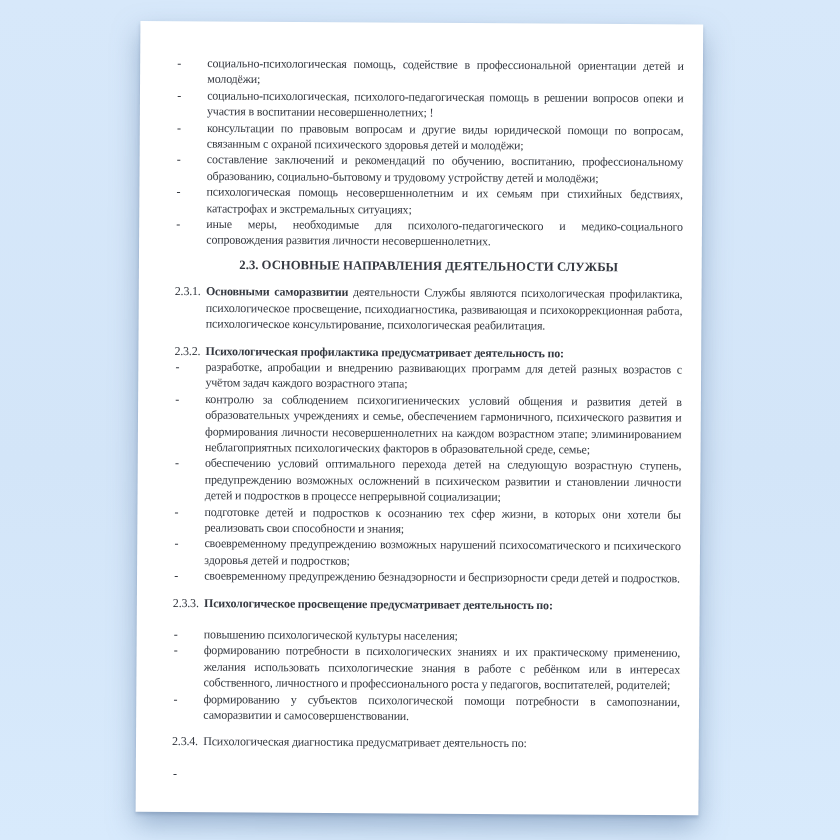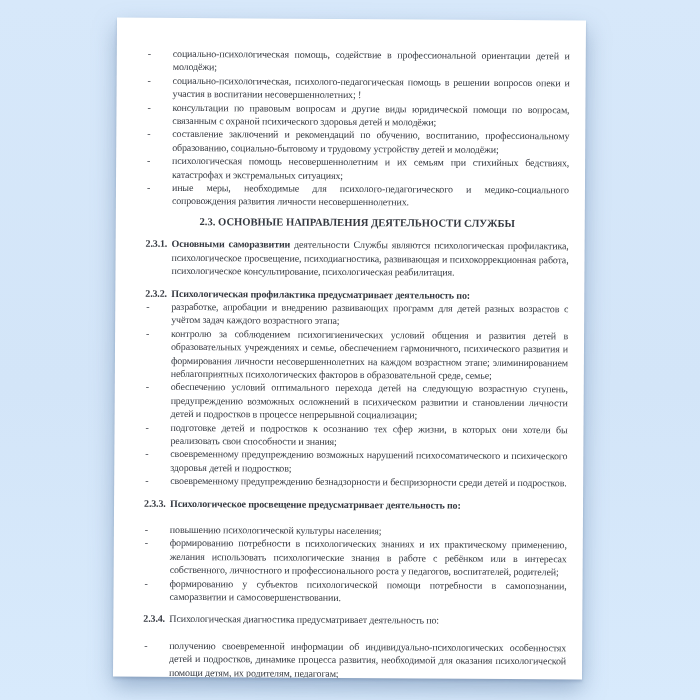--- a/index.html
+++ b/index.html
@@ -17,21 +17,21 @@
   .content{
     position:absolute;left:30px;top:29px;width:423px;
     color:#363a42;
     font-family:"Liberation Serif","DejaVu Serif",serif;
     font-size:10px;line-height:13.4px;letter-spacing:-0.15px;
   }
   .li{position:relative;padding-left:26px;text-align:justify;}
   .li .dash{position:absolute;left:1px;top:0;}
   .clause{margin-top:9px;}
   .clause-head{position:relative;padding-left:26px;text-align:justify;}
-  .clause-head .num{position:absolute;left:0;top:0;font-weight:bold;}
+  .clause-head .num{position:absolute;left:0;top:0;font-weight:normal;}
   .b{font-weight:bold;}
   .section-heading{
     margin:7px 0 0 0;font-size:10.6px;font-weight:bold;text-align:center;
     letter-spacing:0;line-height:13.4px;
   }
   .items{margin-top:0;}
   .items.gap{margin-top:13px;}
 </style>
 </head>
 <body>
@@ -67,19 +67,19 @@
             <div class="clause-head"><span class="num">2.3.3.</span><span class="b">Психологическое просвещение предусматривает деятельность по:</span></div>
             <div class="items gap">
               <div class="li"><span class="dash">-</span><span>повышению психологической культуры населения;</span></div>
               <div class="li"><span class="dash">-</span><span>формированию потребности в психологических знаниях и их практическому применению, желания использовать психологические знания в работе с ребёнком или в интересах собственного, личностного и профессионального роста у педагогов, воспитателей, родителей;</span></div>
               <div class="li"><span class="dash">-</span><span>формированию у субъектов психологической помощи потребности в самопознании, саморазвитии и самосовершенствовании.</span></div>
             </div>
           </section>
           <section class="clause">
             <div class="clause-head"><span class="num">2.3.4.</span><span>Психологическая диагностика предусматривает деятельность по:</span></div>
             <div class="items gap">
-              <div class="li"><span class="dash">-</span><span>получению своевременной информации об индивидуально-психологических особенностях детей и подростков, динамике процесса развития, необходимой для оказания психологической помощи детям, их родителям, педагогам;</span></div>
+              <div class="li"><span class="dash">-</span></div>
             </div>
           </section>
         </div>
     </div>
   </div>
 </div>
 
 </body></html>

